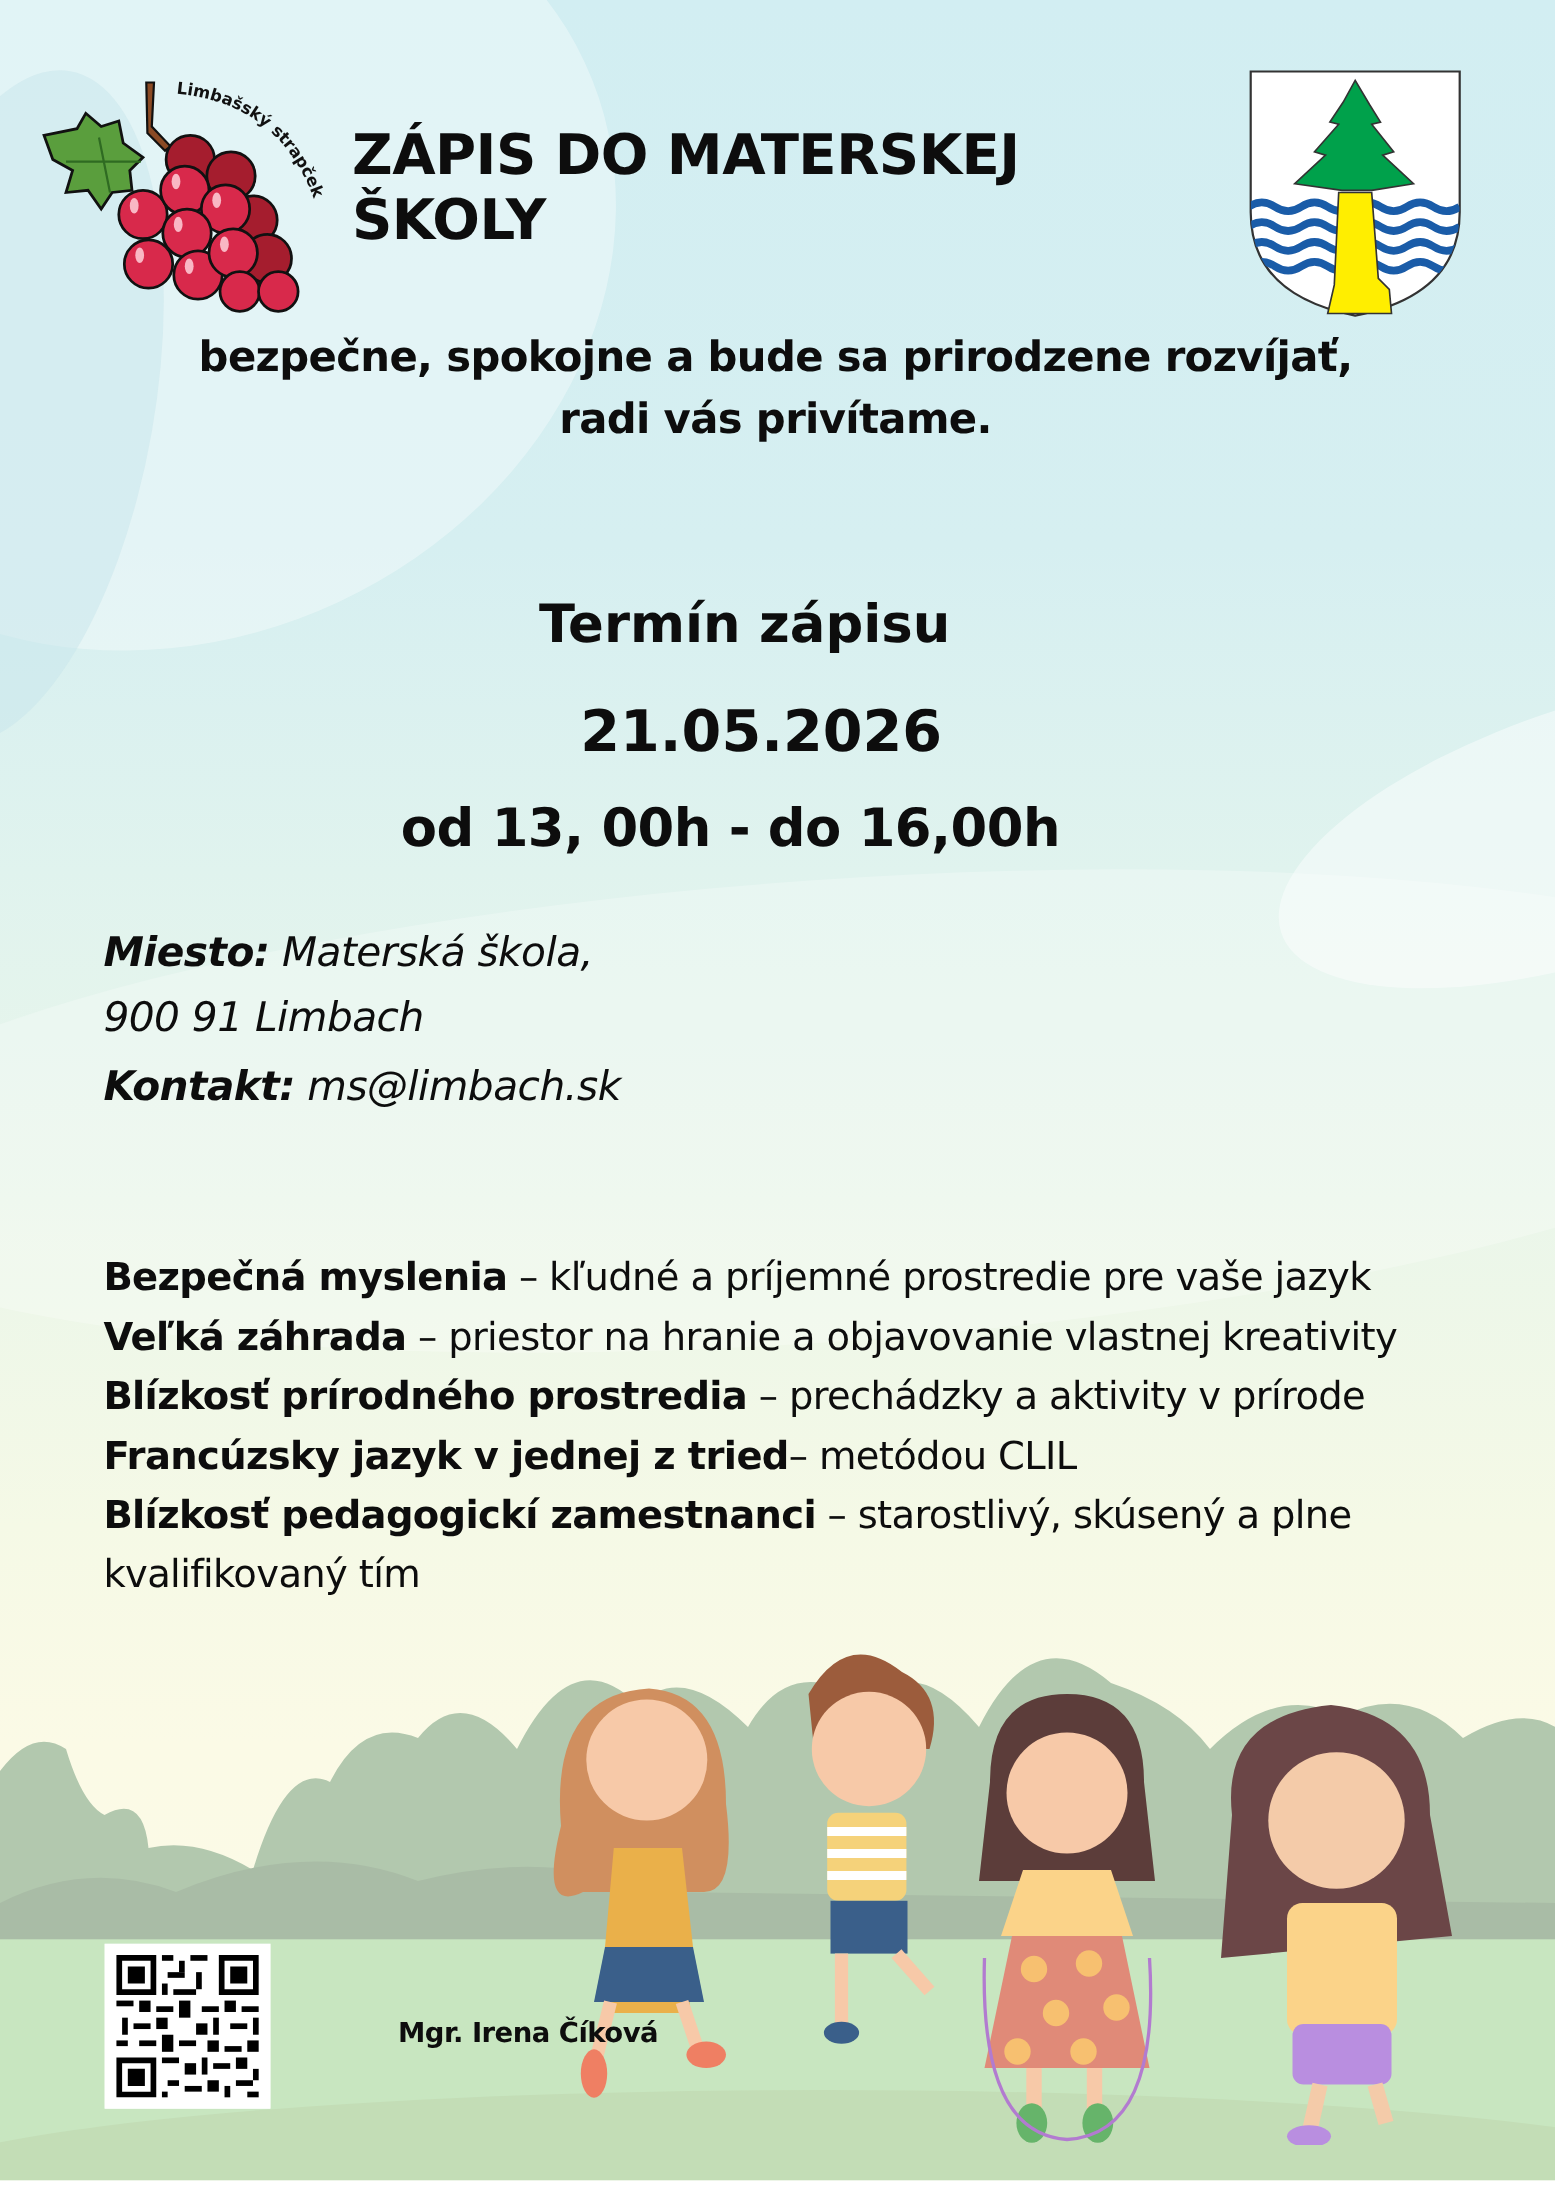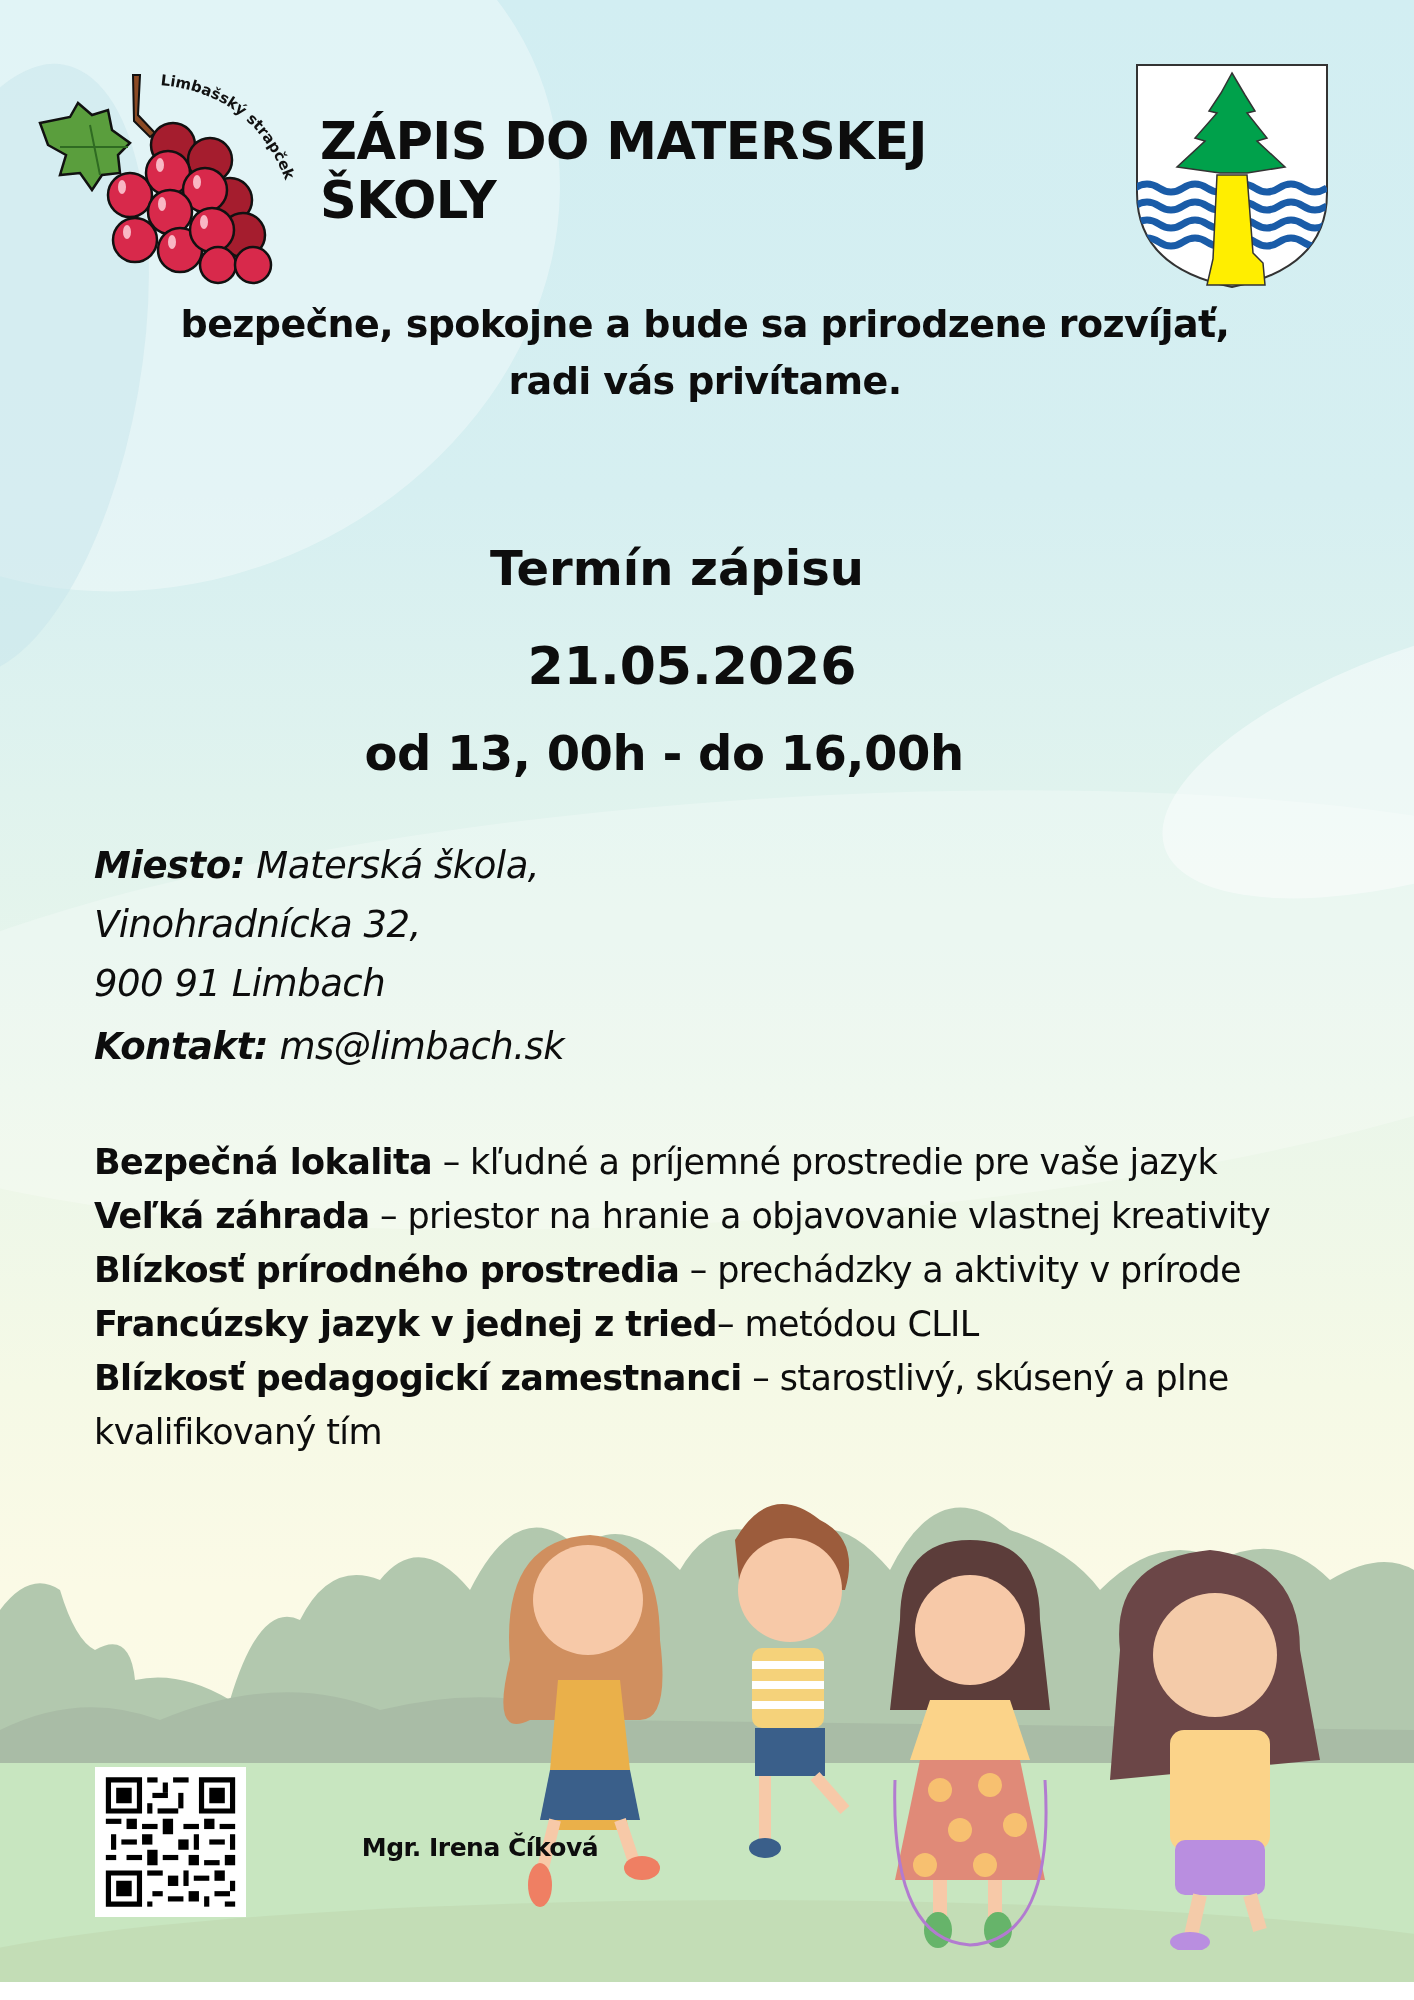--- a/index.html
+++ b/index.html
@@ -110,27 +110,26 @@
     <div>bezpečne, spokojne a bude sa prirodzene rozvíjať,</div>
     <div>radi vás privítame.</div>
   </div>
 
   <div class="term-label">Termín zápisu</div>
   <div class="term-date">21.05.2026</div>
   <div class="term-time">od 13, 00h - do 16,00h</div>
 
   <div class="info">
     <div><b>Miesto:</b><span> Materská škola,</span></div>
-    <div>Vinohradnícka 32,</div>
     <div>900 91 Limbach</div>
     <div class="contact"><b>Kontakt:</b><span> ms@limbach.sk</span></div>
   </div>
 
   <div class="features">
-    <div><b>Bezpečná lokalita</b><span> – kľudné a príjemné prostredie pre vaše jazyk</span></div>
+    <div><b>Bezpečná myslenia</b><span> – kľudné a príjemné prostredie pre vaše jazyk</span></div>
     <div><b>Veľká záhrada</b><span> – priestor na hranie a objavovanie vlastnej kreativity</span></div>
     <div><b>Blízkosť prírodného prostredia</b><span> – prechádzky a aktivity v prírode</span></div>
     <div><b>Francúzsky jazyk v jednej z tried</b><span>– metódou CLIL</span></div>
     <div><b>Blízkosť pedagogickí zamestnanci</b><span> – starostlivý, skúsený a plne</span></div>
     <div>kvalifikovaný tím</div>
   </div>
 
   <svg class="abs" style="left:0; top:1470px;" width="1414" height="300" viewBox="0 0 1414 300">
     <path d="M0 140 Q30 100 60 120 Q75 170 95 180 Q130 160 135 210 Q180 200 230 230 Q260 130 300 150 Q330 90 380 110 Q420 60 470 120 Q520 20 580 80 Q620 40 680 100 Q720 30 790 80 Q830 30 890 100 Q940 0 1010 60 Q1070 80 1100 120 Q1160 60 1220 90 Q1280 60 1330 110 Q1380 80 1414 100 L1414 300 L0 300 Z" fill="#b2c8ae"></path>
     <path d="M0 260 Q80 220 160 250 Q280 200 380 240 Q500 210 600 250 L1414 260 L1414 300 L0 300 Z" fill="#a9bca6"></path>

